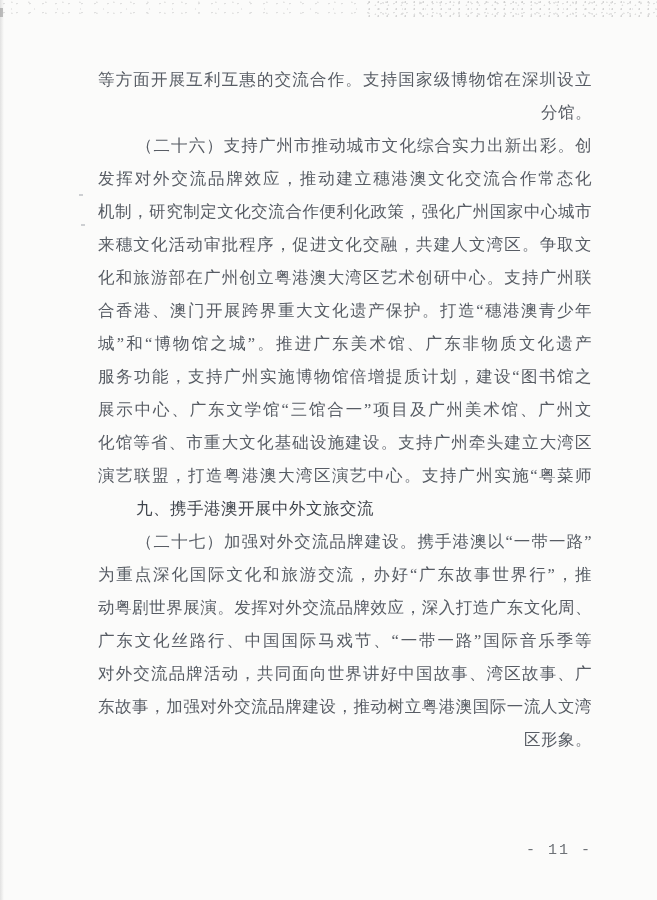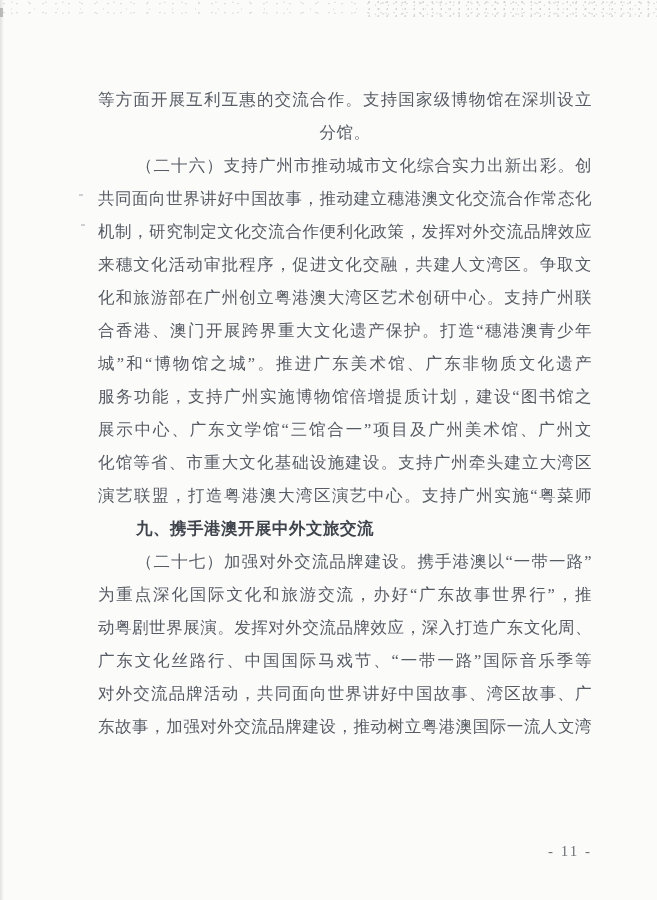--- a/index.html
+++ b/index.html
@@ -52,80 +52,81 @@
     background: #9a9a9a;
     opacity: .6;
   }
   .speck { position: absolute; background: #b9bcc0; opacity: .7; }
   .speck.s1 { left: 79px; top: 194px; width: 4px; height: 2px; }
   .speck.s2 { left: 81px; top: 224px; width: 4px; height: 2px; }
 
   .textblock {
     position: absolute;
     left: 98px;
-    top: 83px;
+    top: 63px;
     width: 494px;
     font-size: 16.5px;
     line-height: 33px;
     color: #575c64;
     letter-spacing: 0.5px;
   }
-  .line { text-align: center; white-space: nowrap; }
+  .line { text-align: right; white-space: nowrap; }
   .line.j {
     white-space: normal;
     text-align: justify;
     text-align-last: justify;
     text-justify: inter-character;
   }
   .line.pi { text-indent: 38px; }
   .line.hd {
-    font-weight: 700;
+    font-weight: 400;
     color: #40454d;
     text-align: left;
     text-align-last: auto;
   }
   .pagenum {
     position: absolute;
     top: 843px;
     right: 65px;
     font-size: 15px;
     line-height: 16px;
     color: #6e7277;
     letter-spacing: 2px;
-    font-family: Liberation Serif, serif;
+    font-family: Liberation Mono, monospace;
   }
 </style>
 </head>
 <body>
 
 <div class="page">
   <div class="noise-top"></div>
   <div class="noise-top-right"></div>
   <div class="edge-left"></div>
   <div class="edge-notch"></div>
   <div class="speck s1"></div>
   <div class="speck s2"></div>
 
   <div class="textblock">
     <div class="line j">等方面开展互利互惠的交流合作。支持国家级博物馆在深圳设立</div>
     <div class="line">分馆。</div>
     <div class="line j pi">（二十六）支持广州市推动城市文化综合实力出新出彩。创</div>
-    <div class="line j">共同面向世界讲好中国故事，推动建立穗港澳文化交流合作常态化</div>
-    <div class="line j">机制，研究制定文化交流合作便利化政策，发挥对外交流品牌效应</div>
+    <div class="line j">发挥对外交流品牌效应，推动建立穗港澳文化交流合作常态化</div>
+    <div class="line j">机制，研究制定文化交流合作便利化政策，强化广州国家中心城市</div>
     <div class="line j">来穗文化活动审批程序，促进文化交融，共建人文湾区。争取文</div>
     <div class="line j">化和旅游部在广州创立粤港澳大湾区艺术创研中心。支持广州联</div>
     <div class="line j">合香港、澳门开展跨界重大文化遗产保护。打造“穗港澳青少年</div>
     <div class="line j">城”和“博物馆之城”。推进广东美术馆、广东非物质文化遗产</div>
     <div class="line j">服务功能，支持广州实施博物馆倍增提质计划，建设“图书馆之</div>
     <div class="line j">展示中心、广东文学馆“三馆合一”项目及广州美术馆、广州文</div>
     <div class="line j">化馆等省、市重大文化基础设施建设。支持广州牵头建立大湾区</div>
     <div class="line j">演艺联盟，打造粤港澳大湾区演艺中心。支持广州实施“粤菜师</div>
     <div class="line hd pi">九、携手港澳开展中外文旅交流</div>
     <div class="line j pi">（二十七）加强对外交流品牌建设。携手港澳以“一带一路”</div>
     <div class="line j">为重点深化国际文化和旅游交流，办好“广东故事世界行”，推</div>
     <div class="line j">动粤剧世界展演。发挥对外交流品牌效应，深入打造广东文化周、</div>
     <div class="line j">广东文化丝路行、中国国际马戏节、“一带一路”国际音乐季等</div>
     <div class="line j">对外交流品牌活动，共同面向世界讲好中国故事、湾区故事、广</div>
     <div class="line j">东故事，加强对外交流品牌建设，推动树立粤港澳国际一流人文湾</div>
+    <div class="line">区形象。</div>
   </div>
 
   <div class="pagenum">- 11 -</div>
 </div>
 
 </body></html>

